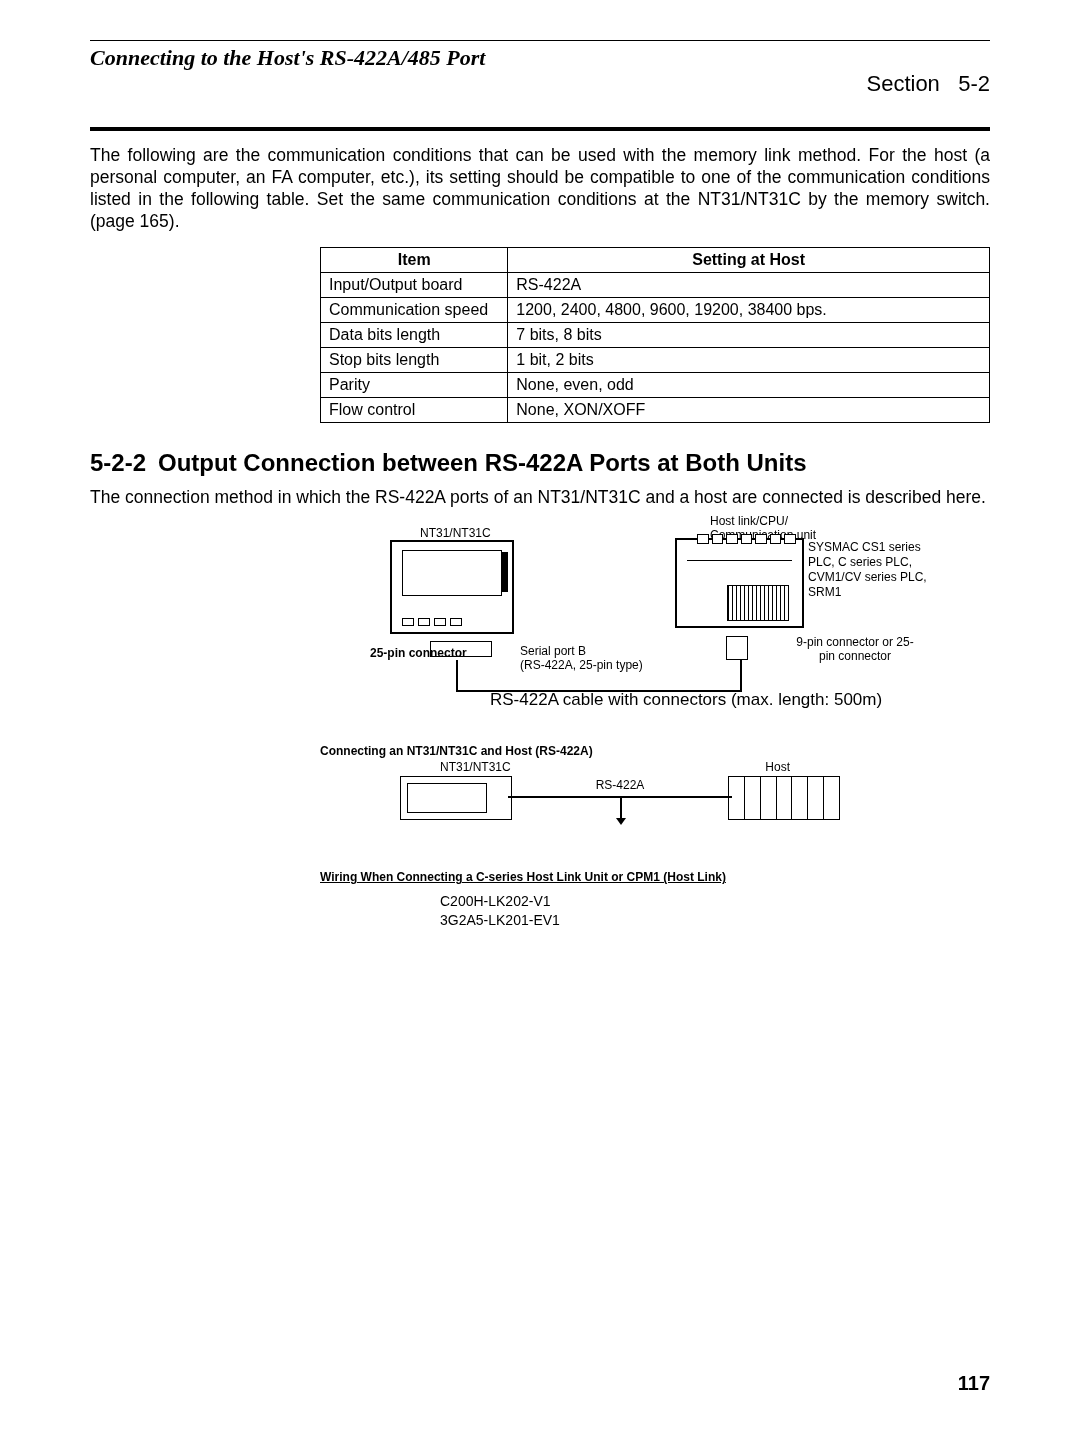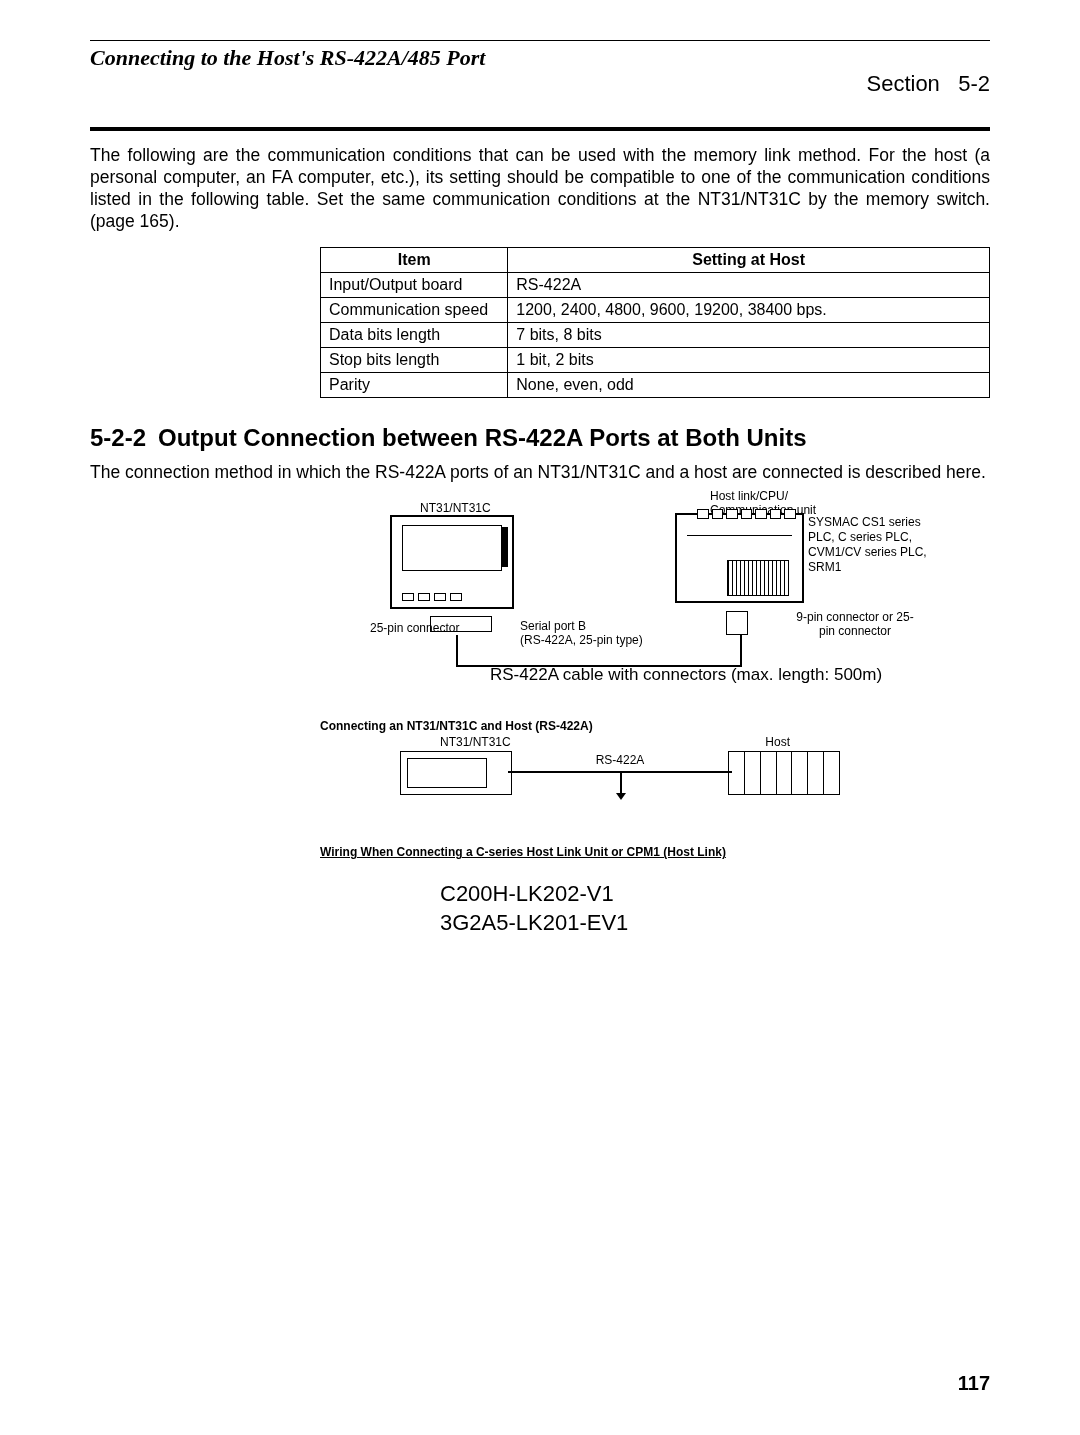--- a/index.html
+++ b/index.html
@@ -83,23 +83,23 @@
   .sub-heading {
     font-weight: bold;
     font-size: 12px;
     margin: 18px 0 0 230px;
   }
   .underlined {
     text-decoration: underline;
   }
   .units-block{
     margin-left: 350px;
-    font-size: 22px;
+    font-size: 14px;
     line-height: 1.3;
-    margin-top: 21px;
+    margin-top: 8px;
   }
   .page-number {
     position: absolute;
     right: 90px;
     bottom: 40px;
     font-weight: bold;
     font-size: 20px;
   }
   .page-wrap {
     position: relative;
@@ -185,21 +185,21 @@
     left:86px; top:134px; width:282px; height:30px;
     border-left:2px solid #000;
     border-right:2px solid #000;
     border-bottom:2px solid #000;
   }
   .d1-caption {
     position:absolute;
     left:120px; top:164px; font-size:17px;
   }
   .d1-25pin {
-    position:absolute; left:0px; top:120px;
+    position:absolute; left:0px; top:120px;font-weight:bold;
   }
   .d1-serialb {
     position:absolute; left:150px; top:118px;
   }
   .d1-9pin {
     position:absolute; left:420px; top:109px; width:130px;text-align:center;
   }
   
   .diagram2 {
     margin: 8px 0 0 310px;
@@ -282,20 +282,24 @@
     <td>7 bits, 8 bits</td>
   </tr>
   <tr>
     <td>Stop bits length</td>
     <td>1 bit, 2 bits</td>
   </tr>
   <tr>
     <td>Parity</td>
     <td>None, even, odd</td>
   </tr>
+  <tr>
+    <td>Flow control</td>
+    <td>None, XON/XOFF</td>
+  </tr>
 </tbody>
       </table>
 
 <h2 class="section-heading">
   <span class="section-num">5-2-2</span><span>Output Connection between RS-422A Ports at Both Units</span>
 </h2>
 
 <p class="para body-indent" style="margin-top:0">The connection method in which the RS-422A ports of an NT31/NT31C and a host are connected is described here.</p>
 
 <div class="diagram1">

